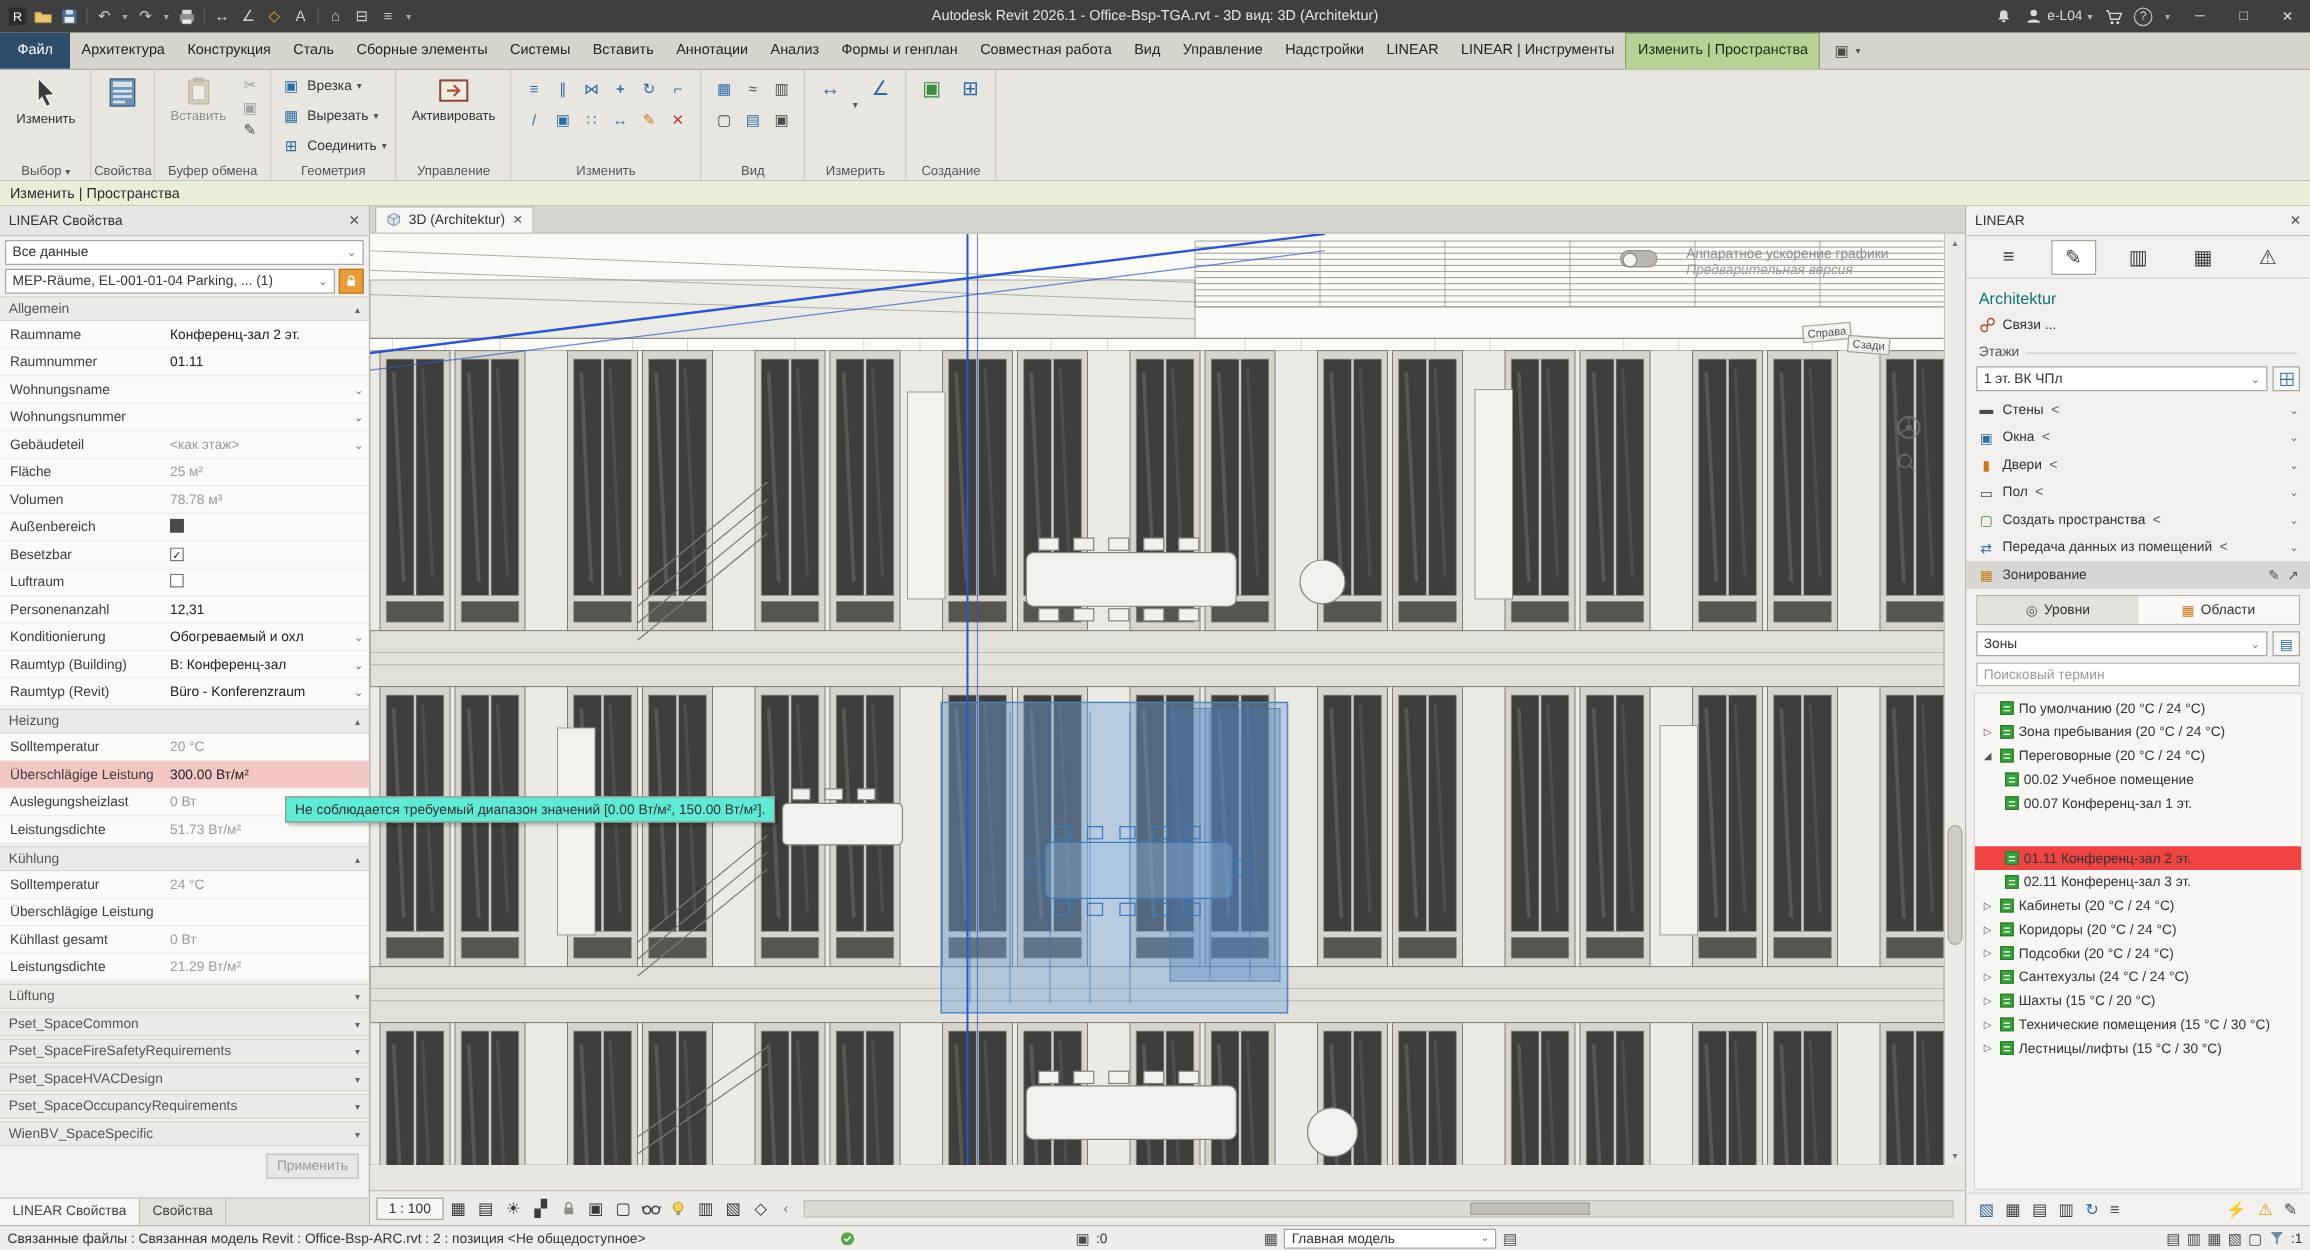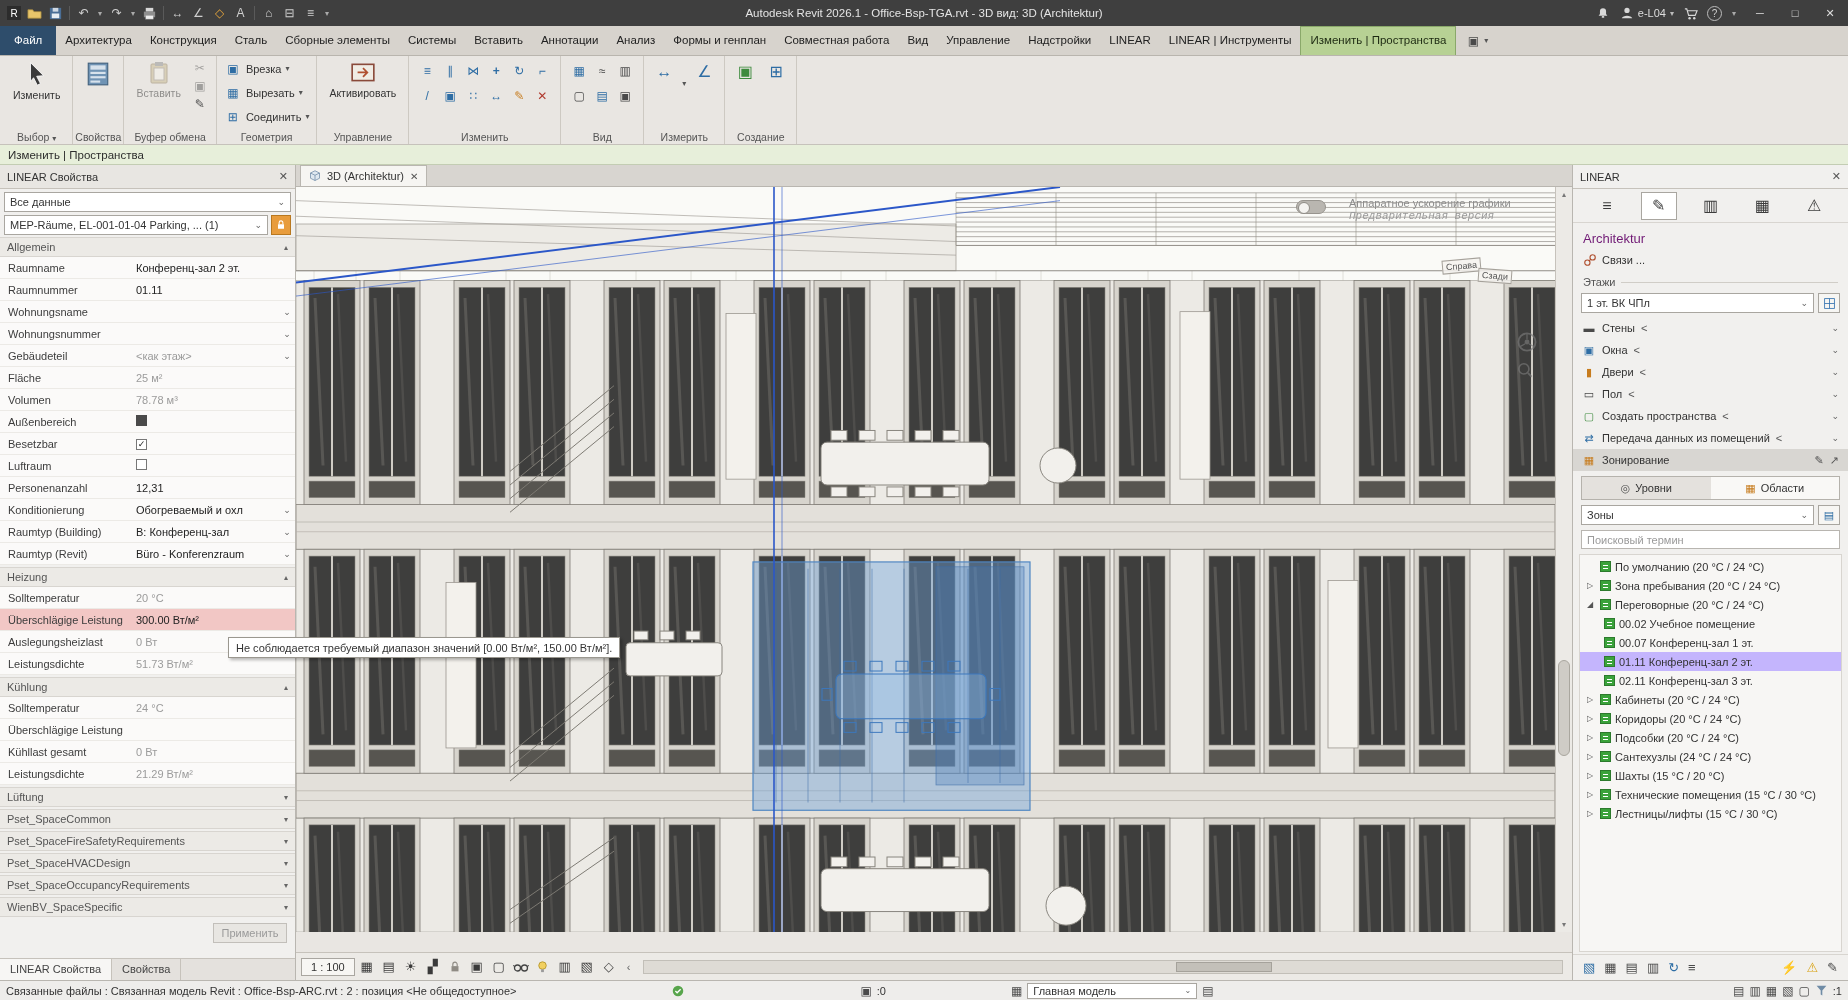--- a/index.html
+++ b/index.html
@@ -86,30 +86,30 @@
   .vcb { width:20px; height:20px; display:flex; align-items:center; justify-content:center; font-size:13px; color:#3a3a3a; }
   .harr { width:16px; height:16px; display:flex; align-items:center; justify-content:center; color:#666; }
   .hscroll { flex:1; height:14px; background:#dedbd5; border:1px solid #c2bfb8; position:relative; margin:0 4px; }
   .hthumb { position:absolute; left:58%; width:96px; top:1px; bottom:1px; background:#c3c0b9; border:1px solid #a5a29b; }
 
   
   .hwaccel { position:absolute; left:1000px; top:10px; display:flex; gap:23px; align-items:flex-start; }
   .toggle { width:30px; height:14px; border-radius:7px; background:#b9b6b0; border:1px solid #97948e; position:relative; margin-top:3px; }
   .toggle::after { content:""; position:absolute; left:1px; top:1px; width:10px; height:10px; border-radius:50%; background:#f4f3f0; border:1px solid #8f8c86; }
   .hwtext { color:#8c8c8c; line-height:13px; }
-  .hwtext .it { font-style:italic; color:#9a9a9a;font-family:Liberation Mono, monospace; }
+  .hwtext .it { font-style:italic; color:#9a9a9a; }
   .cubelab { position:absolute; font-size:9px; color:#555; background:rgba(244,242,238,.85); border:1px solid #a5a19a; padding:0 3px; line-height:12px; }
   .navbar { position:absolute; left:1220px; top:144px; display:flex; flex-direction:column; gap:8px; opacity:.65; }
 
   
   .rightpanel { width:276px; background:#f1f0ee; border-left:1px solid #b9b6b0; display:flex; flex-direction:column; overflow:hidden; }
   .rp-toolbar { height:34px; flex:none; display:flex; align-items:center; justify-content:space-around; border-bottom:1px solid #d8d5d0; padding:0 8px; }
   .rp-tbtn { width:36px; height:28px; display:flex; align-items:center; justify-content:center; font-size:16px; color:#3c3c3c; }
   .rp-tbtn.active { background:#fff; border:1px solid #a9a6a0; }
-  .rp-module { font-size:13px; color:#701a75; padding:8px 10px 4px; }
+  .rp-module { font-size:13px; color:#0f766e; padding:8px 10px 4px; }
   .rp-links { display:flex; align-items:center; gap:5px; padding:3px 10px; color:#333; }
   .rp-levlabel { display:flex; align-items:center; gap:6px; padding:6px 10px 3px; color:#555; }
   .rp-levlabel::after { content:""; flex:1; height:1px; background:#d0cdc7; }
   .rp-levelrow { display:flex; gap:4px; padding:2px 8px 4px; align-items:center; }
   .rp-select { flex:1; height:20px; background:#fff; border:1px solid #a9a6a0; display:flex; align-items:center; padding:0 5px; white-space:nowrap; overflow:hidden; }
   .rp-select .dd { margin-left:auto; color:#666; font-size:9px; }
   .rp-sqbtn { width:22px; height:20px; border:1px solid #a9a6a0; background:#f7f6f3; display:flex; align-items:center; justify-content:center; }
   .tool { height:22px; display:flex; align-items:center; gap:6px; padding:0 9px; white-space:nowrap; }
   .tool.selected { background:#d8d6d2; }
   .tico { width:14px; text-align:center; font-size:11px; }
@@ -120,34 +120,34 @@
   .segbtn { flex:1; height:22px; display:flex; align-items:center; justify-content:center; gap:5px; background:#e4e1dd; color:#333; }
   .segbtn.active { background:#f9f8f6; }
   .zones-row { display:flex; gap:4px; margin:3px 8px; align-items:center; }
   .searchrow { margin:2px 8px 3px; }
   .searchrow input { width:100%; height:19px; border:1px solid #b8b5b0; background:#fff; padding:0 5px; font:inherit; color:#333; }
   .searchrow input::placeholder { color:#9a9a9a; }
   .tree { flex:1; margin:2px 6px; background:#f7f6f4; border:1px solid #d8d5d0; overflow:hidden; padding-top:2px; }
   .trow { height:19px; display:flex; align-items:center; gap:4px; padding:0 4px; white-space:nowrap; overflow:hidden; }
   .trow .caret { width:12px; flex:none; text-align:center; color:#555; font-size:8px; }
   .trow.child { padding-left:24px; }
-  .trow.selected { background:#c4b5fd; }
+  .trow.selected { background:#ef4444;margin-top:25px; }
   .zicon { width:11px; height:11px; flex:none; background:#3aa23a; border:1px solid #2c7a2c; position:relative; }
   .zicon::after { content:""; position:absolute; left:2px; right:2px; top:3px; height:1px; background:#fff; box-shadow:0 3px 0 #fff; }
   .rp-bottombar { height:26px; flex:none; display:flex; align-items:center; gap:9px; padding:0 10px; border-top:1px solid #d8d5d0; font-size:13px; }
   .rp-bottombar .sp { flex:1; }
 
   
   .statusbar { height:20px; background:#eeedeb; border-top:1px solid #b9b6b0; display:flex; align-items:center; padding:0 6px; gap:5px; color:#333; white-space:nowrap; }
   .sb-sel { height:16px; background:#fff; border:1px solid #a9a6a0; display:flex; align-items:center; gap:6px; padding:0 5px; width:170px; }
   .sb-sel .dd { margin-left:auto; font-size:8px; color:#666; }
   .sb-ico { font-size:12px; color:#4a4a4a; }
 
   
-  .tooltipbox { position:absolute; left:228px; top:637px; height:21px; background:#ffffff; border:1px solid #9a978f; box-shadow:2px 2px 3px rgba(0,0,0,.28); display:flex; align-items:center; padding:0 7px; z-index:60; white-space:nowrap; }
+  .tooltipbox { position:absolute; left:228px; top:637px; height:21px; background:#5eead4; border:1px solid #9a978f; box-shadow:2px 2px 3px rgba(0,0,0,.28); display:flex; align-items:center; padding:0 7px; z-index:60; white-space:nowrap; }
 </style>
 </head>
 <body>
 
 <div class="titlebar">
   <div class="qat">
     <span class="qi">
         <svg class="svgi" width="16" height="16" viewBox="0 0 16 16">
           <rect x="1" y="1" width="14" height="14" fill="#2c2c2c"></rect>
           <text x="8" y="12" font-size="10" fill="#fff" text-anchor="middle" font-family="Liberation Sans,sans-serif">R</text>

